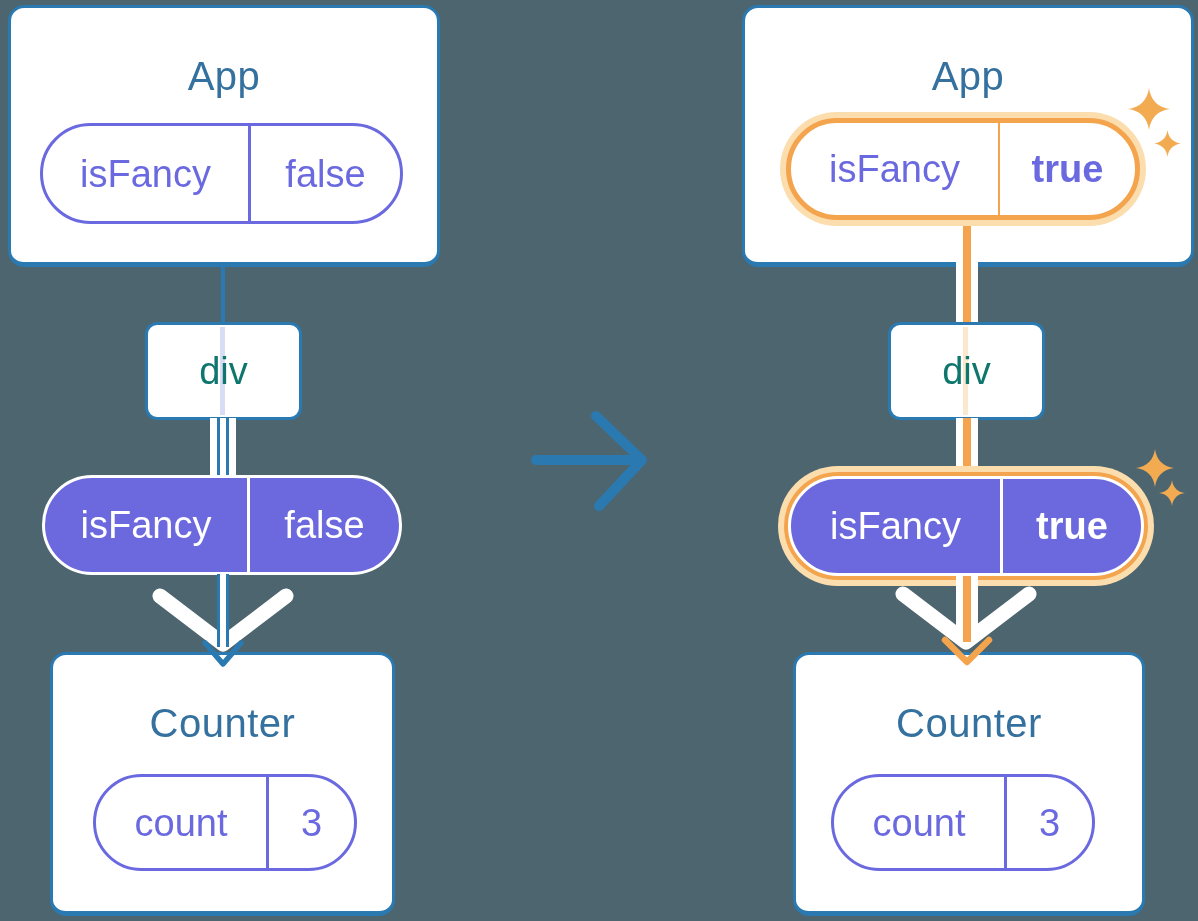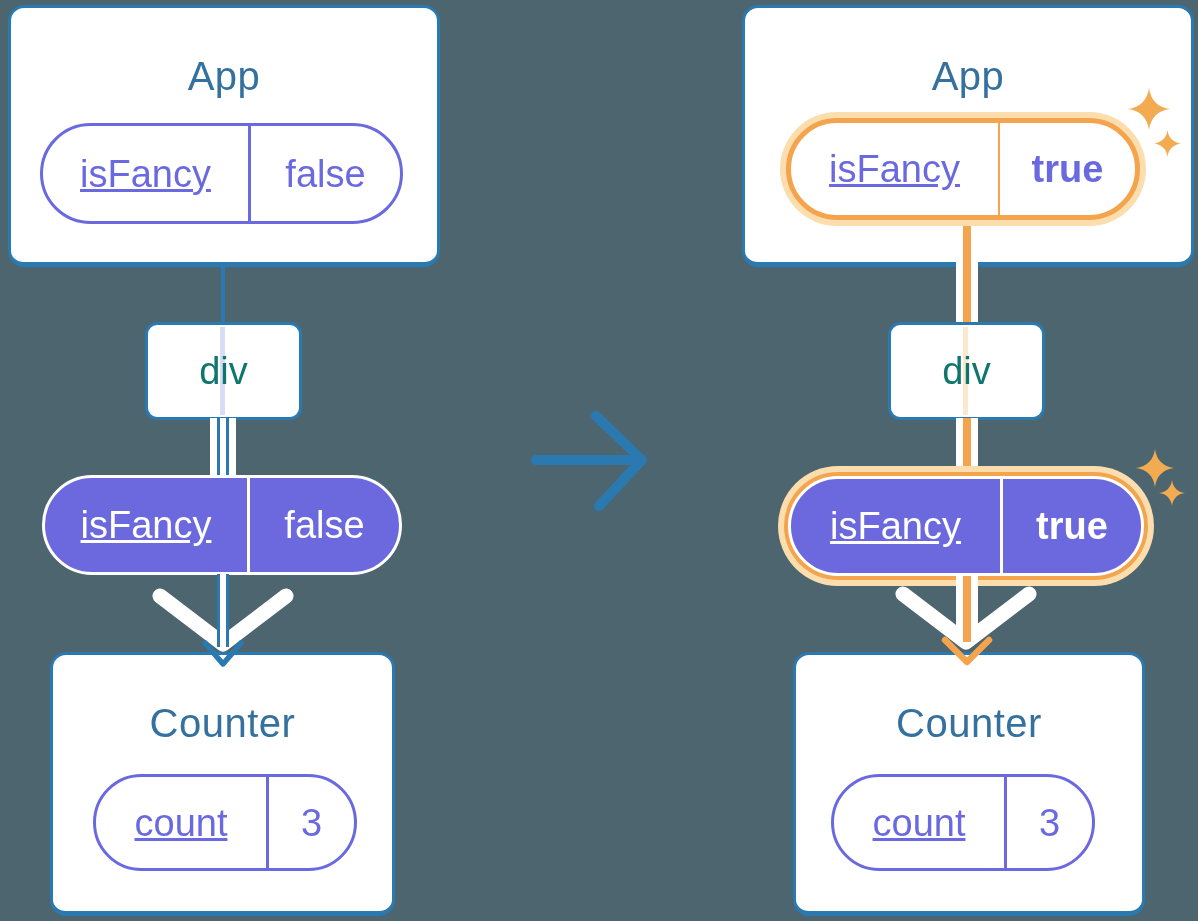--- a/index.html
+++ b/index.html
@@ -28,21 +28,21 @@
   .pill-solid.hl .cell-val { font-weight:700; }
   .pill-orange {
     background:#fff; border:5px solid #f3a44c; color:#6a69e0;
     box-shadow:0 0 0 6px #fbddae;
   }
   .pill-orange .cell-val { border-left:2px solid #f3a44c; font-weight:700; }
   .cell {
     display:flex; align-items:center; justify-content:center;
     font-size:38px; line-height:1;
   }
-  .cell-key { flex:0 0 auto;text-decoration:underline; }
+  .cell-key { flex:0 0 auto; }
   .cell-val { flex:1 1 auto; }
   .divbox {
     position:absolute; background:#fff; border:3px solid #2a79b0;
     border-radius:12px; display:flex; align-items:center; justify-content:center;
   }
   .divbox .divlabel { position:relative; color:#0f766e; font-size:38px; }
   .thruline { position:absolute; top:2px; bottom:2px; width:5px; }
   svg { display:block; overflow:visible; }
 </style>
 </head>

